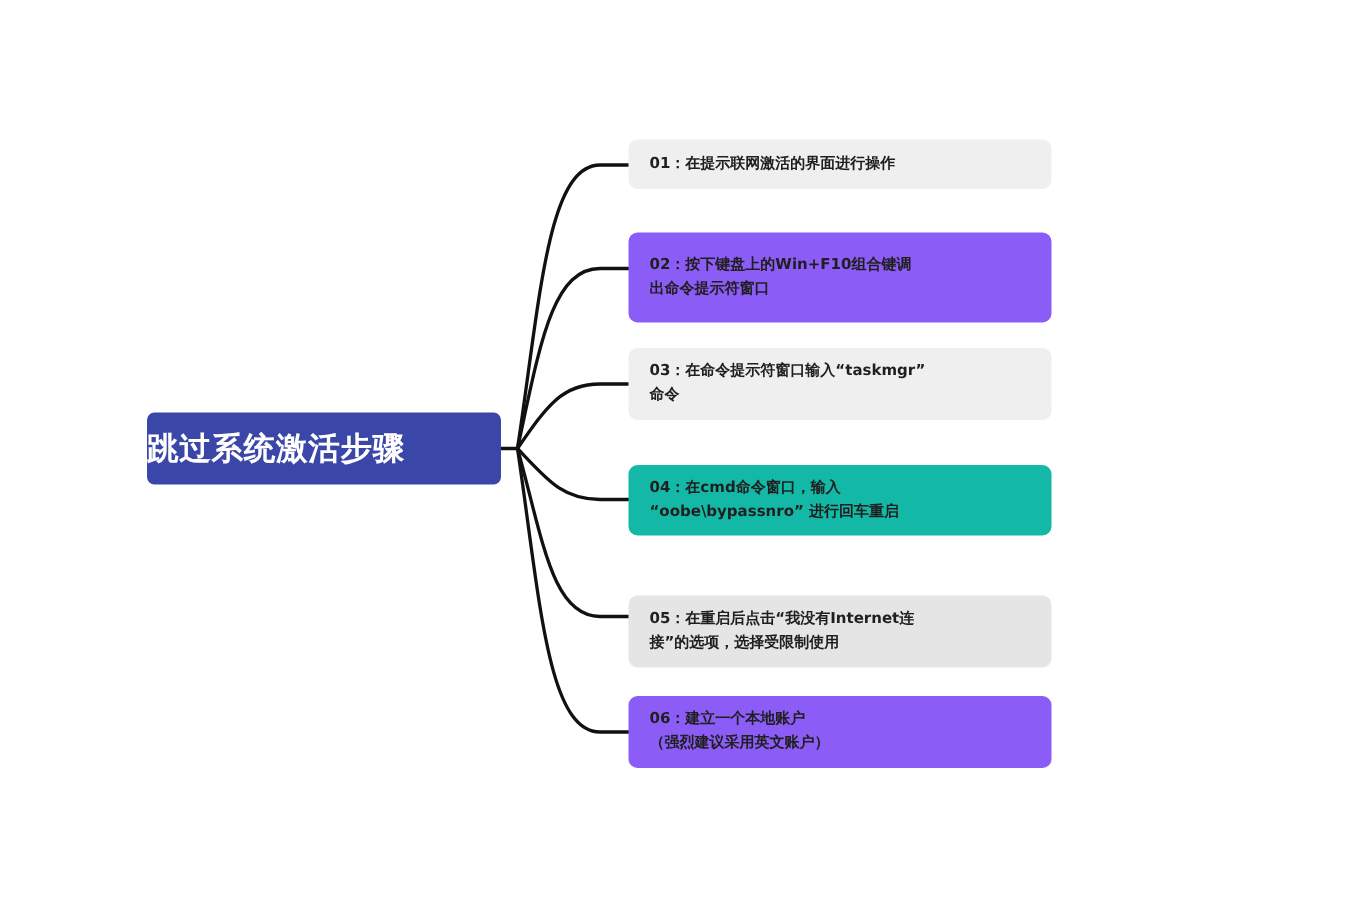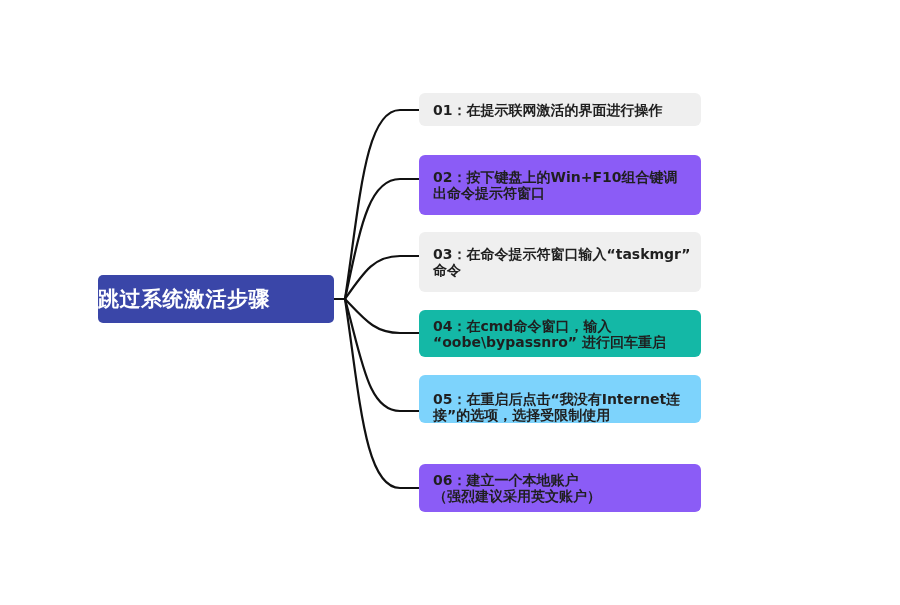--- a/index.html
+++ b/index.html
@@ -39,21 +39,21 @@
     .step-node {
       position: absolute;
       left: 419px;
       width: 282px;
       border-radius: 6px;
       box-sizing: border-box;
       padding: 0 10px 0 14px;
       display: flex;
       align-items: center;
       color: #1f1f1f;
-      font-size: 14px;
+      font-size: 10px;
       font-weight: bold;
       line-height: 16px;
       white-space: pre-line;
     }
     .step-text {
       display: block;
     }
   </style>
 </head>
 <body>
@@ -76,31 +76,31 @@
 
 <div class="step-node" style="top:93px;height:33px;background:#efefef;">
   <span class="step-text">01：在提示联网激活的界面进行操作</span>
 </div>
 
 <div class="step-node" style="top:155px;height:60px;background:#8b5cf6;">
   <span class="step-text">02：按下键盘上的Win+F10组合键调
 出命令提示符窗口</span>
 </div>
 
-<div class="step-node" style="top:232px;height:60px;background:#efefef;">
+<div class="step-node" style="top:232px;height:48px;background:#efefef;">
   <span class="step-text">03：在命令提示符窗口输入“taskmgr”
 命令</span>
 </div>
 
 <div class="step-node" style="top:310px;height:47px;background:#14b8a6;">
   <span class="step-text">04：在cmd命令窗口，输入
 “oobe\bypassnro” 进行回车重启</span>
 </div>
 
-<div class="step-node" style="top:375px;height:48px;background:#7dd3fc;align-items:flex-end;">
+<div class="step-node" style="top:397px;height:48px;background:#e5e5e5;">
   <span class="step-text">05：在重启后点击“我没有Internet连
 接”的选项，选择受限制使用</span>
 </div>
 
 <div class="step-node" style="top:464px;height:48px;background:#8b5cf6;">
   <span class="step-text">06：建立一个本地账户
 （强烈建议采用英文账户）</span>
 </div>
 
 </body></html>

